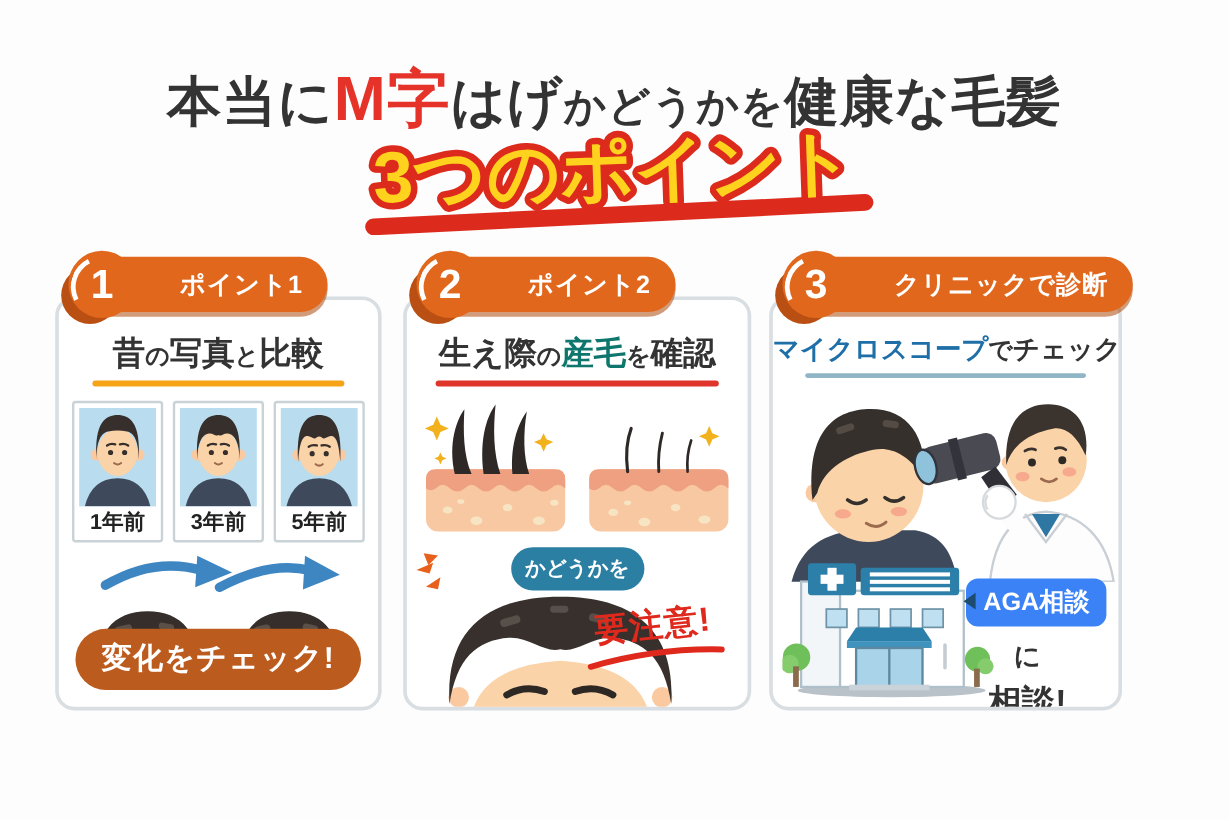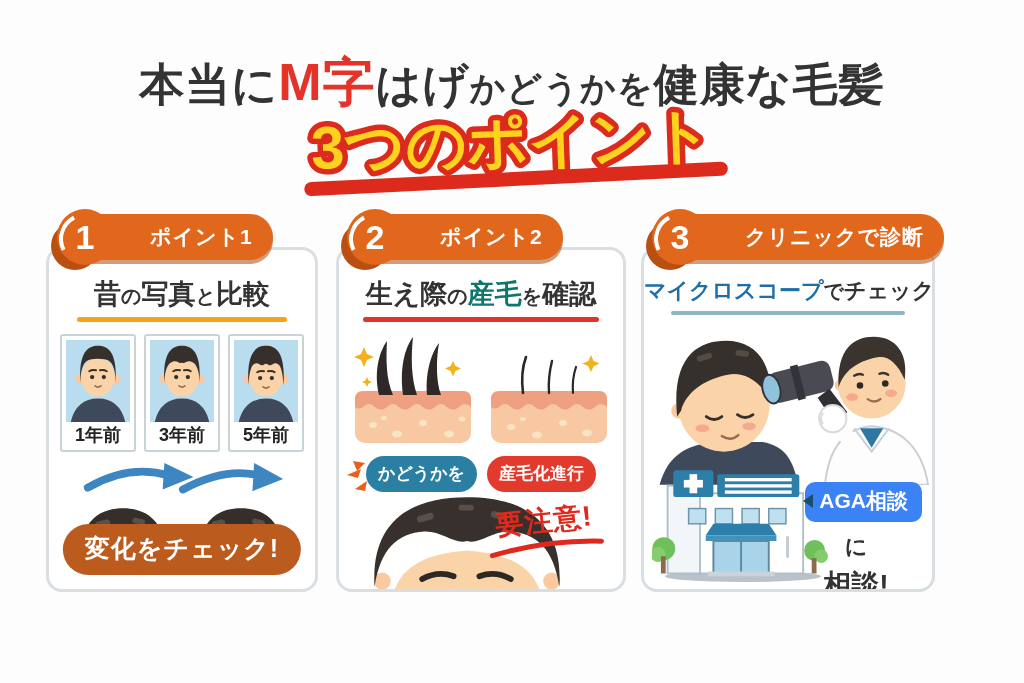--- a/index.html
+++ b/index.html
@@ -242,21 +242,20 @@
           <ellipse cx="36" cy="86" rx="3" ry="2" fill="#F7E4C2"></ellipse>
           <path d="M36,60 C34,44 36,32 39,24" stroke="#2E2927" stroke-width="2.6" fill="none" stroke-linecap="round"></path>
           <path d="M62,60 C61,46 63,36 65,28" stroke="#2E2927" stroke-width="2.4" fill="none" stroke-linecap="round"></path>
           <path d="M86,60 C85,48 87,40 89,34" stroke="#2E2927" stroke-width="2.2" fill="none" stroke-linecap="round"></path>
           <path d="M104,22 L106.6,28 L112.6,30.6 L106.6,33.2 L104,39.2 L101.4,33.2 L95.4,30.6 L101.4,28 Z" fill="#F2B21E"></path>
         </svg>
       </div>
 
       <div class="pill-row">
         <span class="pill pill-blue">かどうかを</span>
-        <span class="pill pill-red">産毛化進行</span>
       </div>
 
       <div class="warning-wrap">
         <div class="warning-text">要注意!</div>
         <svg width="120" height="14" viewBox="0 0 120 14">
           <path d="M5,10 Q60,0 115,7" stroke="#E0291D" stroke-width="5" fill="none" stroke-linecap="round"></path>
         </svg>
       </div>
 
       <svg class="emphasis" width="34" height="44" viewBox="0 0 34 44">

